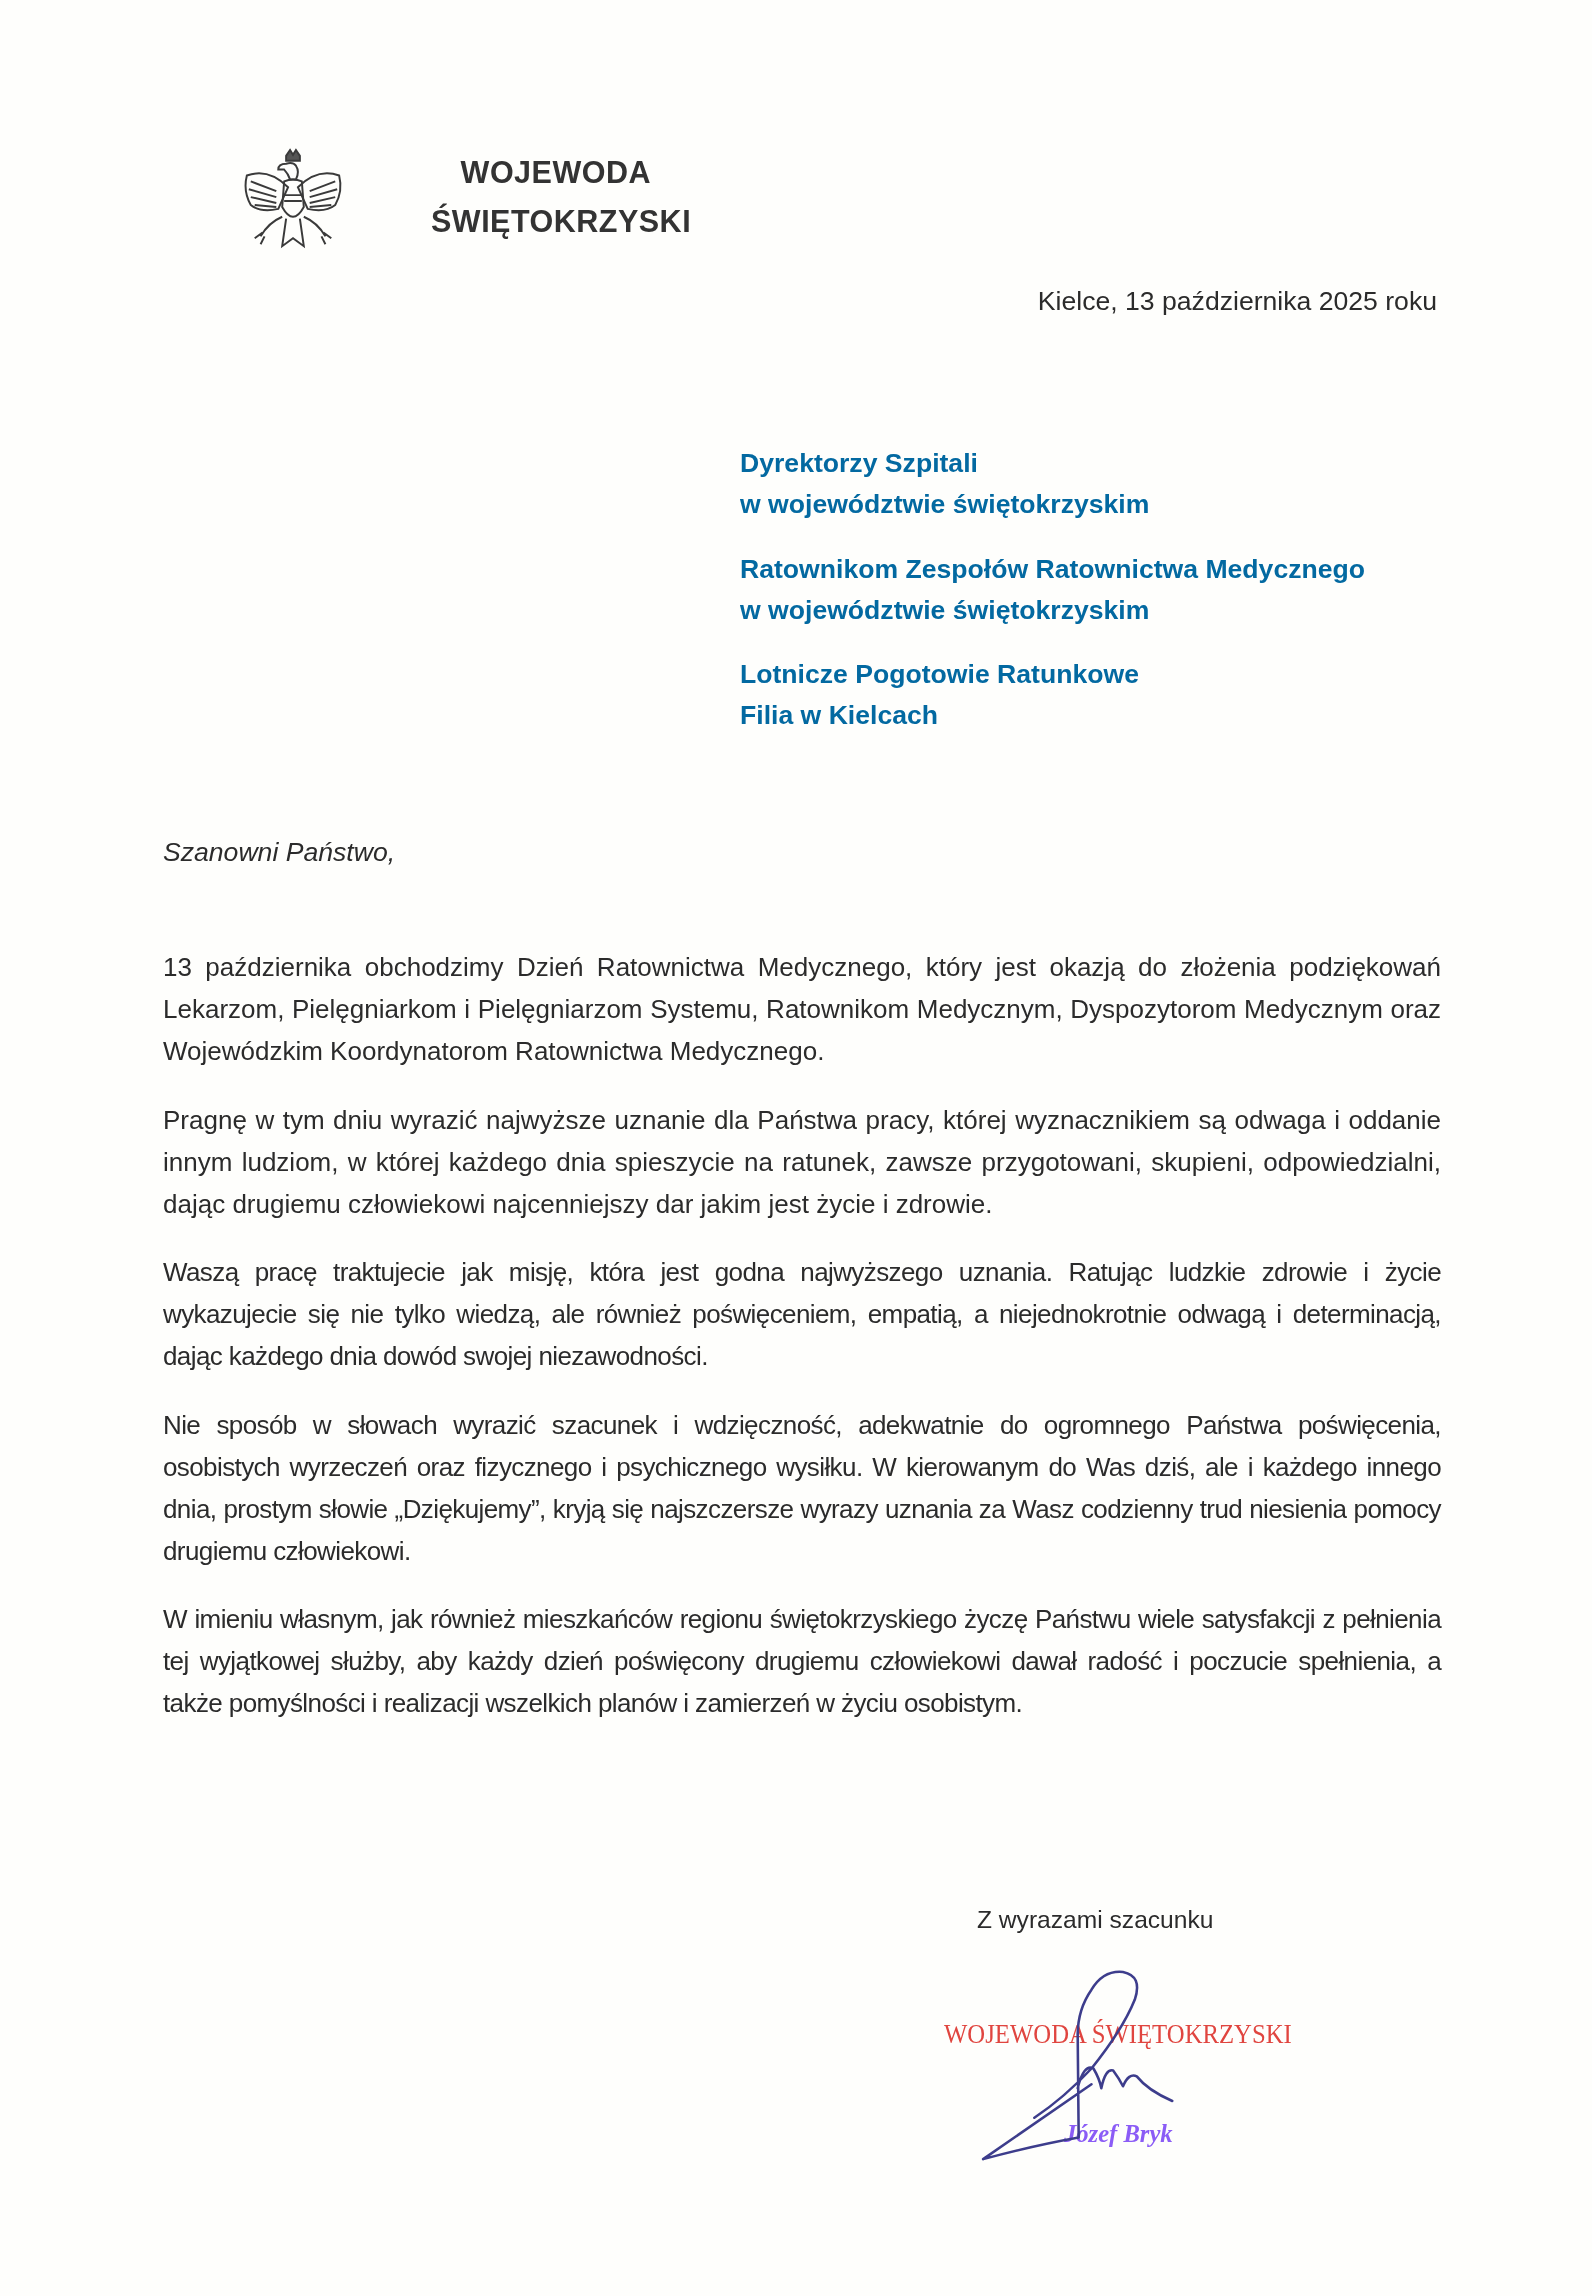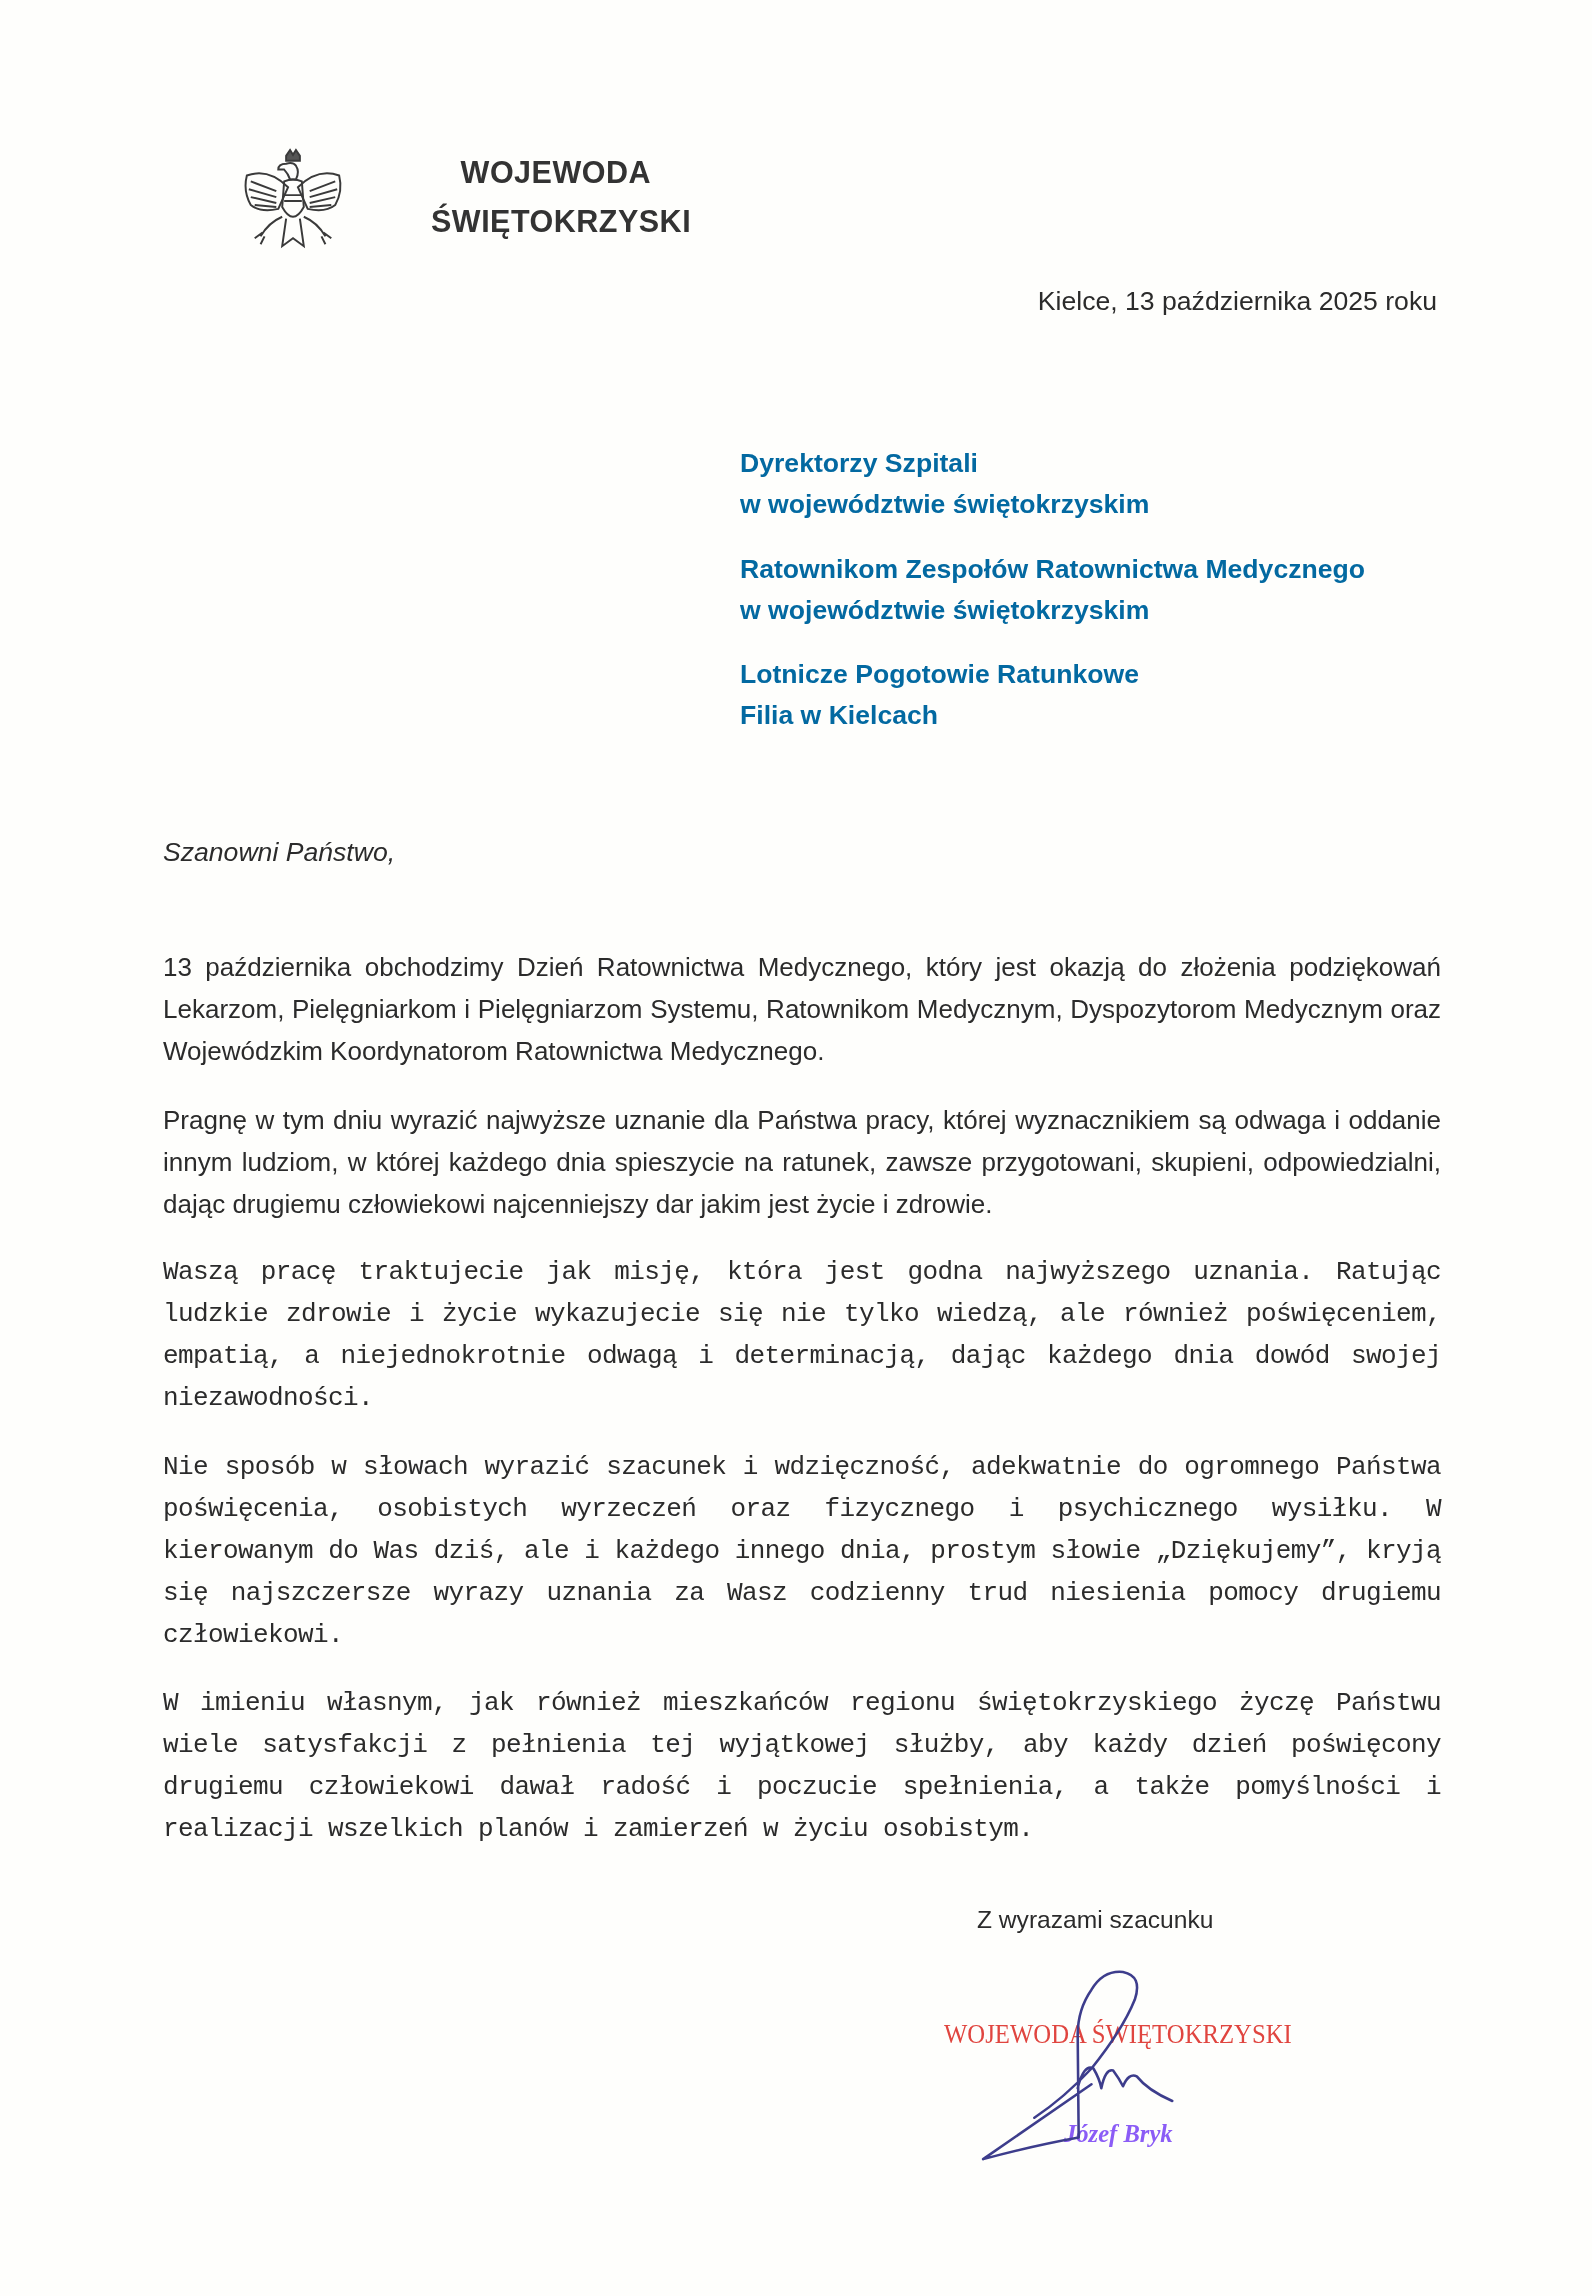--- a/index.html
+++ b/index.html
@@ -14,21 +14,21 @@
   .hdr-title { left: 389px; top: 148px; font-weight: bold; font-size: 30.5px; line-height: 49px; letter-spacing: 0.5px; color: #333; margin-left: 42px; }
   .hdr-title div { white-space: nowrap; }
   .hdr-title .l1 { padding-left: 29.6px; }
   .date { right: 156px; top: 286px; font-size: 26.6px; white-space: nowrap; }
   .recip { left: 740px; top: 443px; font-weight: bold; font-size: 26.6px; line-height: 41px; color: #0369a1; }
   .recip .group { margin-bottom: 23.6px; }
   .recip .group div { white-space: nowrap; }
   .salut { left: 163px; top: 837px; font-size: 26.6px; white-space: nowrap; font-style: italic; }
   .body { left: 163px; top: 946px; width: 1278px; font-size: 26px; line-height: 42px; }
   .body p { margin: 0 0 26.6px 0; text-align: justify; }
-  .body p.condensed { letter-spacing: -0.6px; font-family: Liberation Mono, monospace; }
+  .body p.condensed { letter-spacing: -0.6px; }
   .closing { left: 977px; top: 1906px; font-size: 24.6px; white-space: nowrap; }
   .stamp { left: 944px; top: 2019px; font-family: "Liberation Serif", "DejaVu Serif", serif; color: #e0453f; font-size: 26.6px; white-space: nowrap; transform: scaleX(0.93); transform-origin: left; }
   .stamp-name { left: 1064px; top: 2120px; font-family: "Liberation Serif", "DejaVu Serif", serif; color: #8b5cf6; font-size: 24.6px; font-weight: bold; font-style: italic; white-space: nowrap; }
   .sig { left: 975px; top: 1970px; width: 296px; height: 197px; }
 </style>
 </head>
 <body>
 
 <div class="abs emblem">
   <svg viewBox="0 0 110 110" width="108" height="108">

